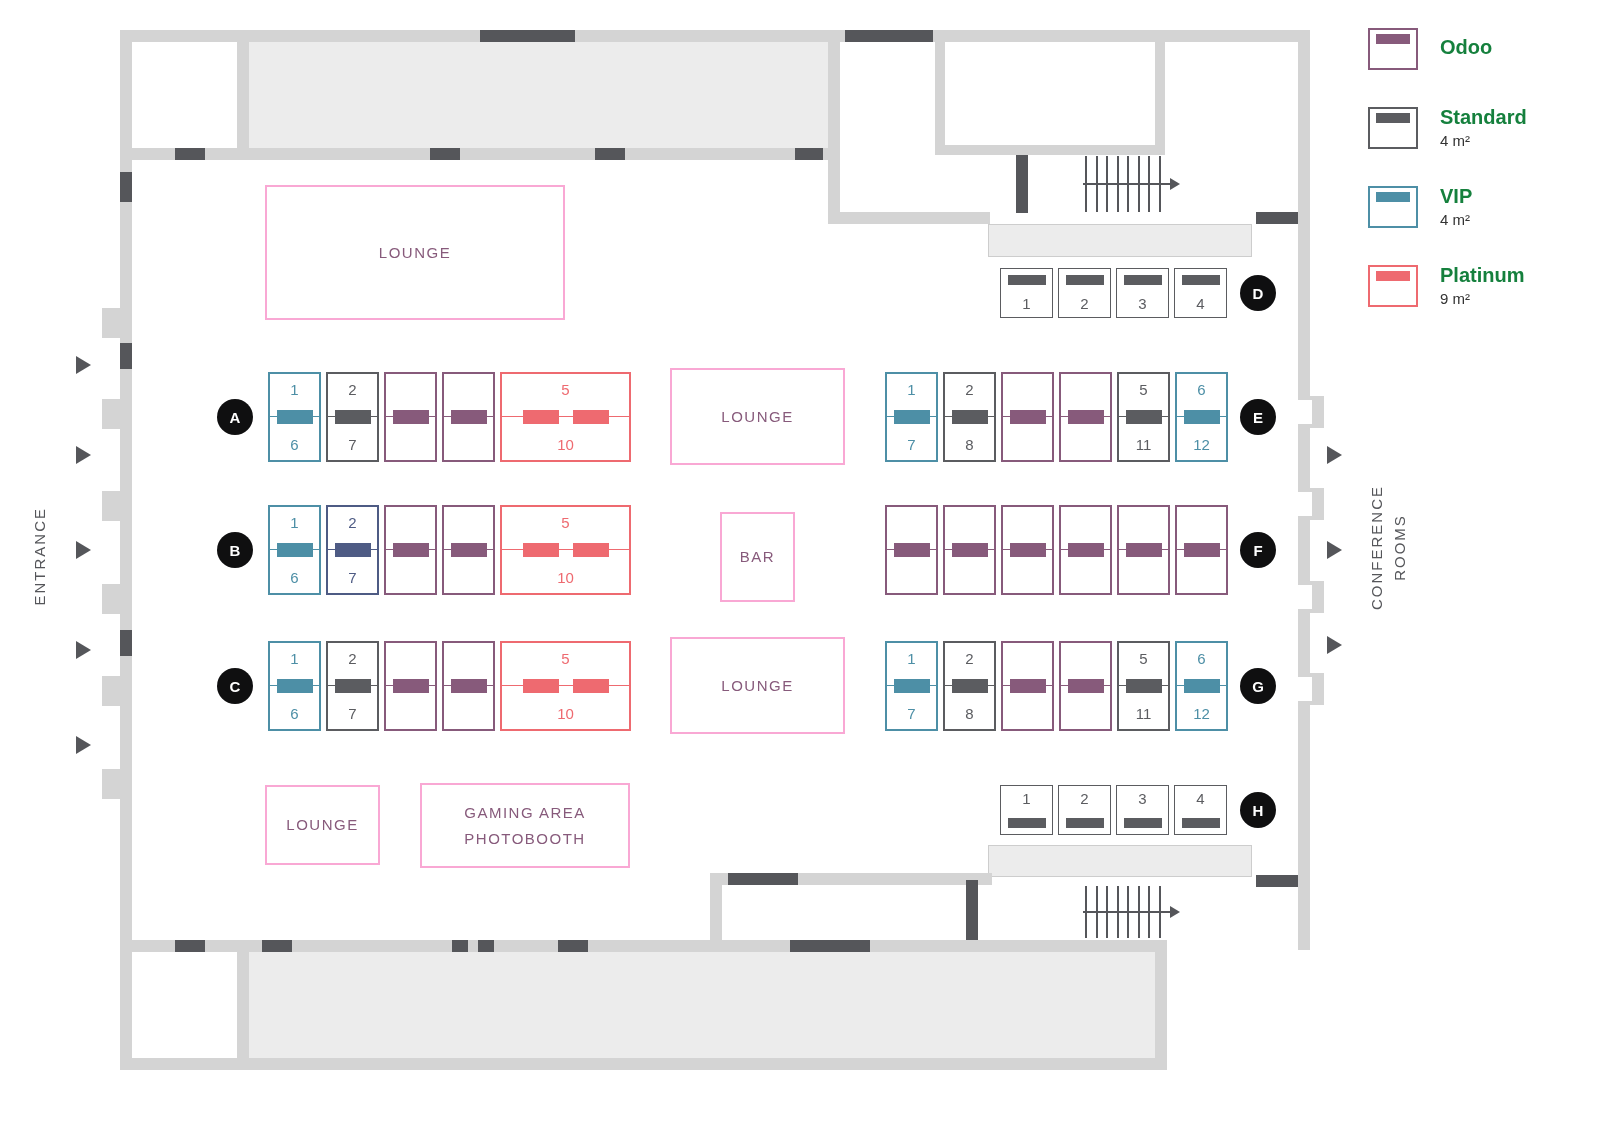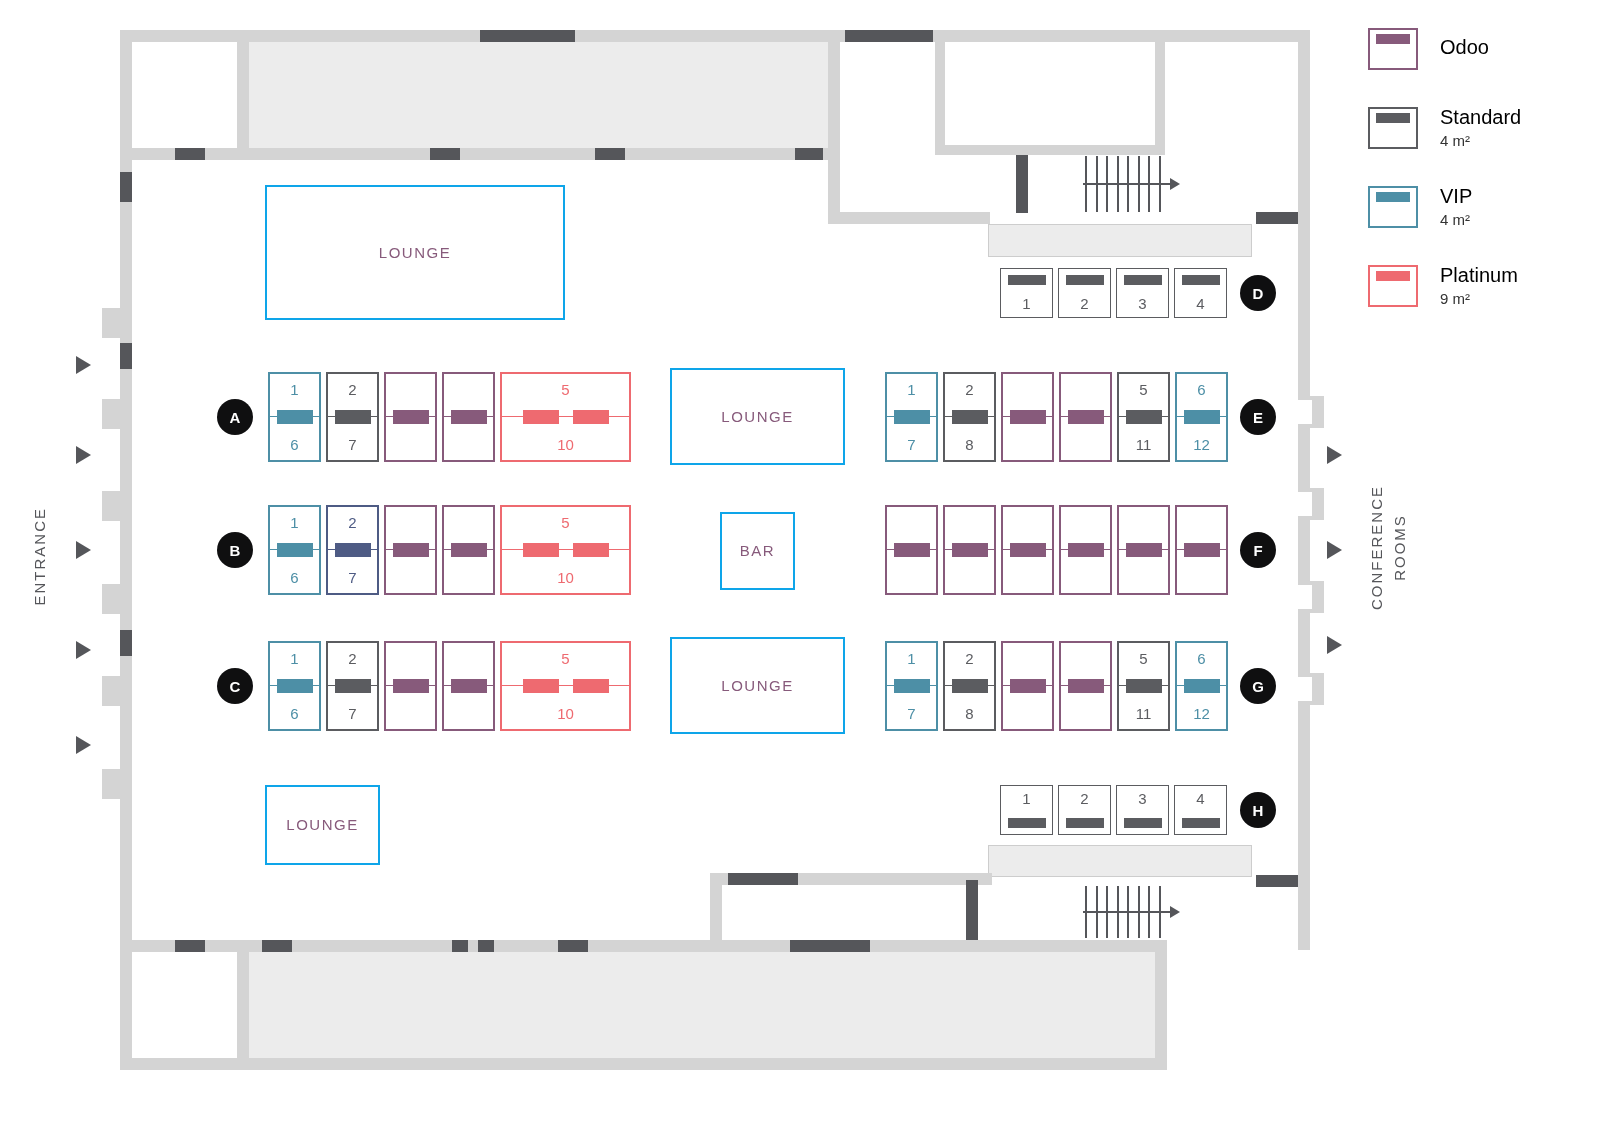--- a/index.html
+++ b/index.html
@@ -9,21 +9,21 @@
 
   
   .w{position:absolute;background:#D4D4D4}
   .wd{position:absolute;background:#55565A}
   .opening{position:absolute;background:#fff}
   .pillar{position:absolute;background:#D4D4D4}
   .roomfill{position:absolute;background:#ECECEC}
   .hallway{position:absolute;background:#ECECEC;border:1px solid #CDCDCD}
 
   
-  .area{position:absolute;border:2px solid #0ea5e9;background:#fff;display:flex;align-items:center;justify-content:center}
+  .area{position:absolute;border:2px solid #f9a8d4;background:#fff;display:flex;align-items:center;justify-content:center}
   .area span{color:#875A7B;font-size:15px;letter-spacing:1.5px;text-align:center;white-space:pre-line;line-height:1.7}
 
   
   .booth-row{position:absolute;display:flex;gap:5px}
   .booth{position:relative;flex:none;background:#fff;border:2px solid var(--c,#888);width:53px;height:90px}
   .kind-platinum{width:131px}
   .kind-bar-top,.kind-bar-bottom{height:50px;border-width:1.5px}
   .booth .num{position:absolute;left:0;right:0;text-align:center;font-size:15px;color:var(--c,#555)}
   .booth .num.top{top:7px}
   .booth .num.bot{bottom:7px}
@@ -53,21 +53,21 @@
 
   
   .vlabel{position:absolute;transform:rotate(-90deg);text-align:center;color:#55565A;font-size:15px;
           letter-spacing:2px;line-height:1.5;white-space:pre-line}
 
   
   .legend{position:absolute;left:1368px;top:28px}
   .legend-item{display:flex;align-items:center;gap:22px;margin-bottom:36px}
   .licon{position:relative;flex:none;width:50px;height:42px;border:2px solid var(--c,#888);background:#fff}
   .licon::after{content:'';position:absolute;top:4px;left:50%;transform:translateX(-50%);width:34px;height:10px;background:var(--c,#888)}
-  .llabel{display:block;font-size:20px;font-weight:normal;color:#000000}
+  .llabel{display:block;font-size:20px;font-weight:bold;color:#15803d}
   .larea{display:block;font-size:15px;color:#333;margin-top:3px}
 </style>
 </head>
 <body>
 
 <div class="plan">
 
   <div class="roomfill" style="left:249px;top:42px;width:579px;height:106px"></div>
   <div class="roomfill" style="left:249px;top:952px;width:906px;height:106px"></div>
   <div class="hallway" style="left:988px;top:224px;width:264px;height:33px"></div>
@@ -158,28 +158,32 @@
   <div class="arrow" style="left:1327px;top:446px"></div>
   <div class="arrow" style="left:1327px;top:541px"></div>
   <div class="arrow" style="left:1327px;top:636px"></div>
 
   <div class="area" style="left:265px;top:185px;width:300px;height:135px">
       <span>LOUNGE</span>
     </div>
   <div class="area" style="left:670px;top:368px;width:175px;height:97px">
       <span>LOUNGE</span>
     </div>
-  <div class="area" style="left:720px;top:512px;width:75px;height:78px">
+  <div class="area" style="left:720px;top:512px;width:75px;height:90px">
       <span>BAR</span>
     </div>
   <div class="area" style="left:670px;top:637px;width:175px;height:97px">
       <span>LOUNGE</span>
     </div>
   <div class="area" style="left:265px;top:785px;width:115px;height:80px">
       <span>LOUNGE</span>
+    </div>
+  <div class="area" style="left:420px;top:783px;width:210px;height:85px">
+      <span>GAMING AREA
+PHOTOBOOTH</span>
     </div>
 
   <div class="booth-row" style="left:268px;top:372px">
       <div class="booth kind-duplex" style="--c: #4D8FA6;">
         <span class="num top">1</span>
         <span class="line"></span>
         <span class="bar mid"></span>
         <span class="num bot">6</span>
       </div>
       <div class="booth kind-duplex" style="--c: #5B5C60;">

